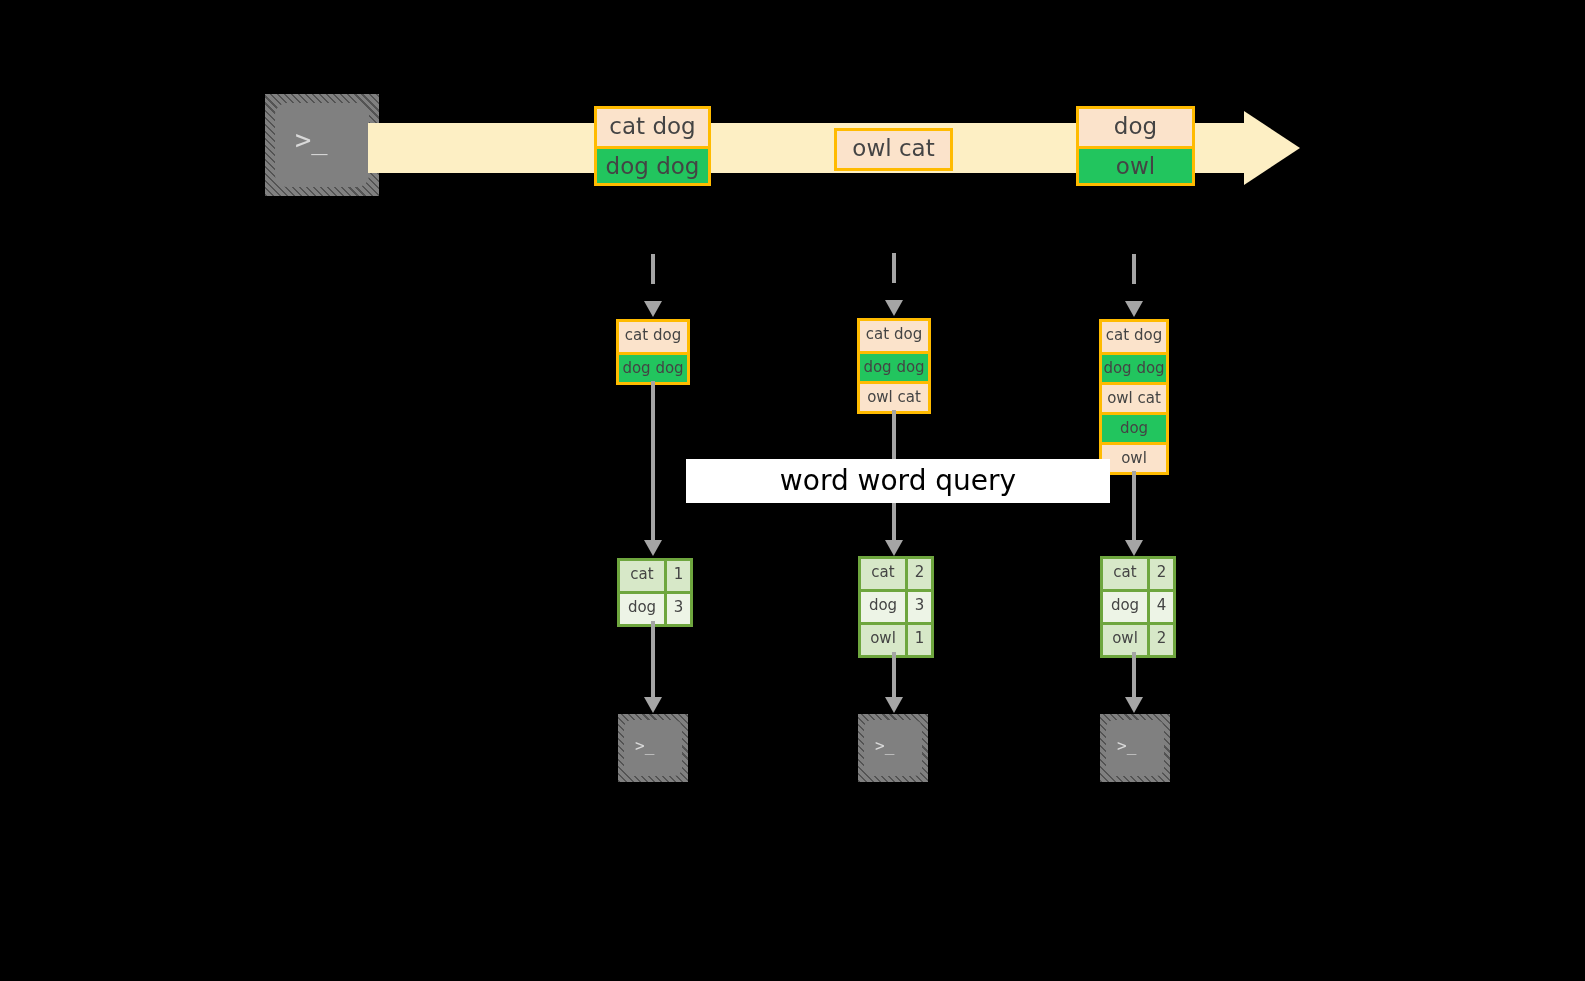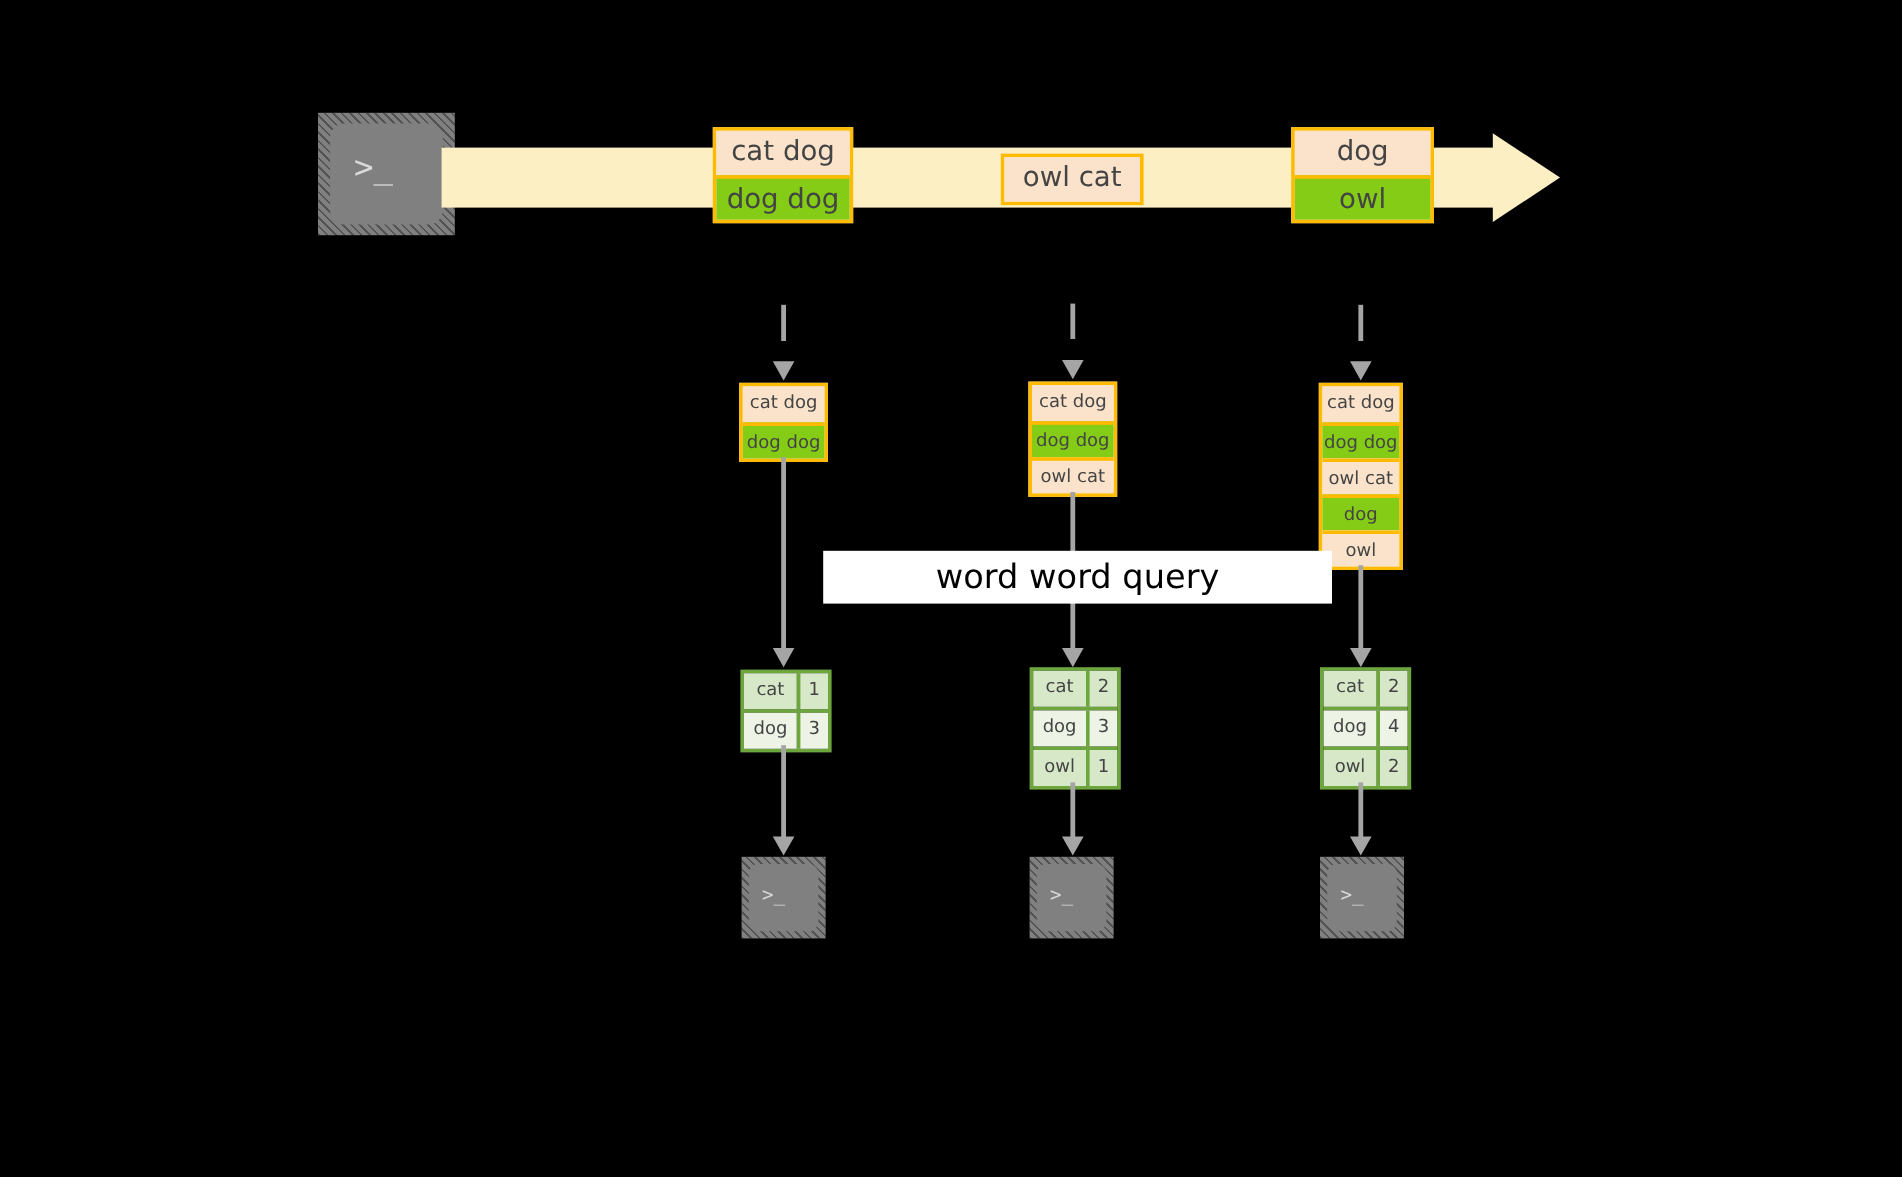--- a/index.html
+++ b/index.html
@@ -91,21 +91,21 @@
     background: #FDF2E9;
   }
   .recrow {
     box-sizing: border-box;
     text-align: center;
     color: #444444;
     white-space: nowrap;
     overflow: hidden;
   }
   .recrow.shade-a { background: #FBE3CB; }
-  .recrow.shade-b { background: #84cc16; }
+  .recrow.shade-b { background: #22c55e; }
   .recrow + .recrow { border-top: 3px solid #FFBB00; }
 
   
   .recbox.top .recrow { height: 37px; line-height: 34px; font-size: 23px; }
   #box-top-1 { left: 594px; top: 106px; width: 117px; }
   #box-top-2 { left: 834px; top: 128px; width: 119px; }
   #box-top-3 { left: 1076px; top: 106px; width: 119px; }
 
   
   .recbox.mid .recrow { height: 30px; line-height: 27px; font-size: 15px; }

